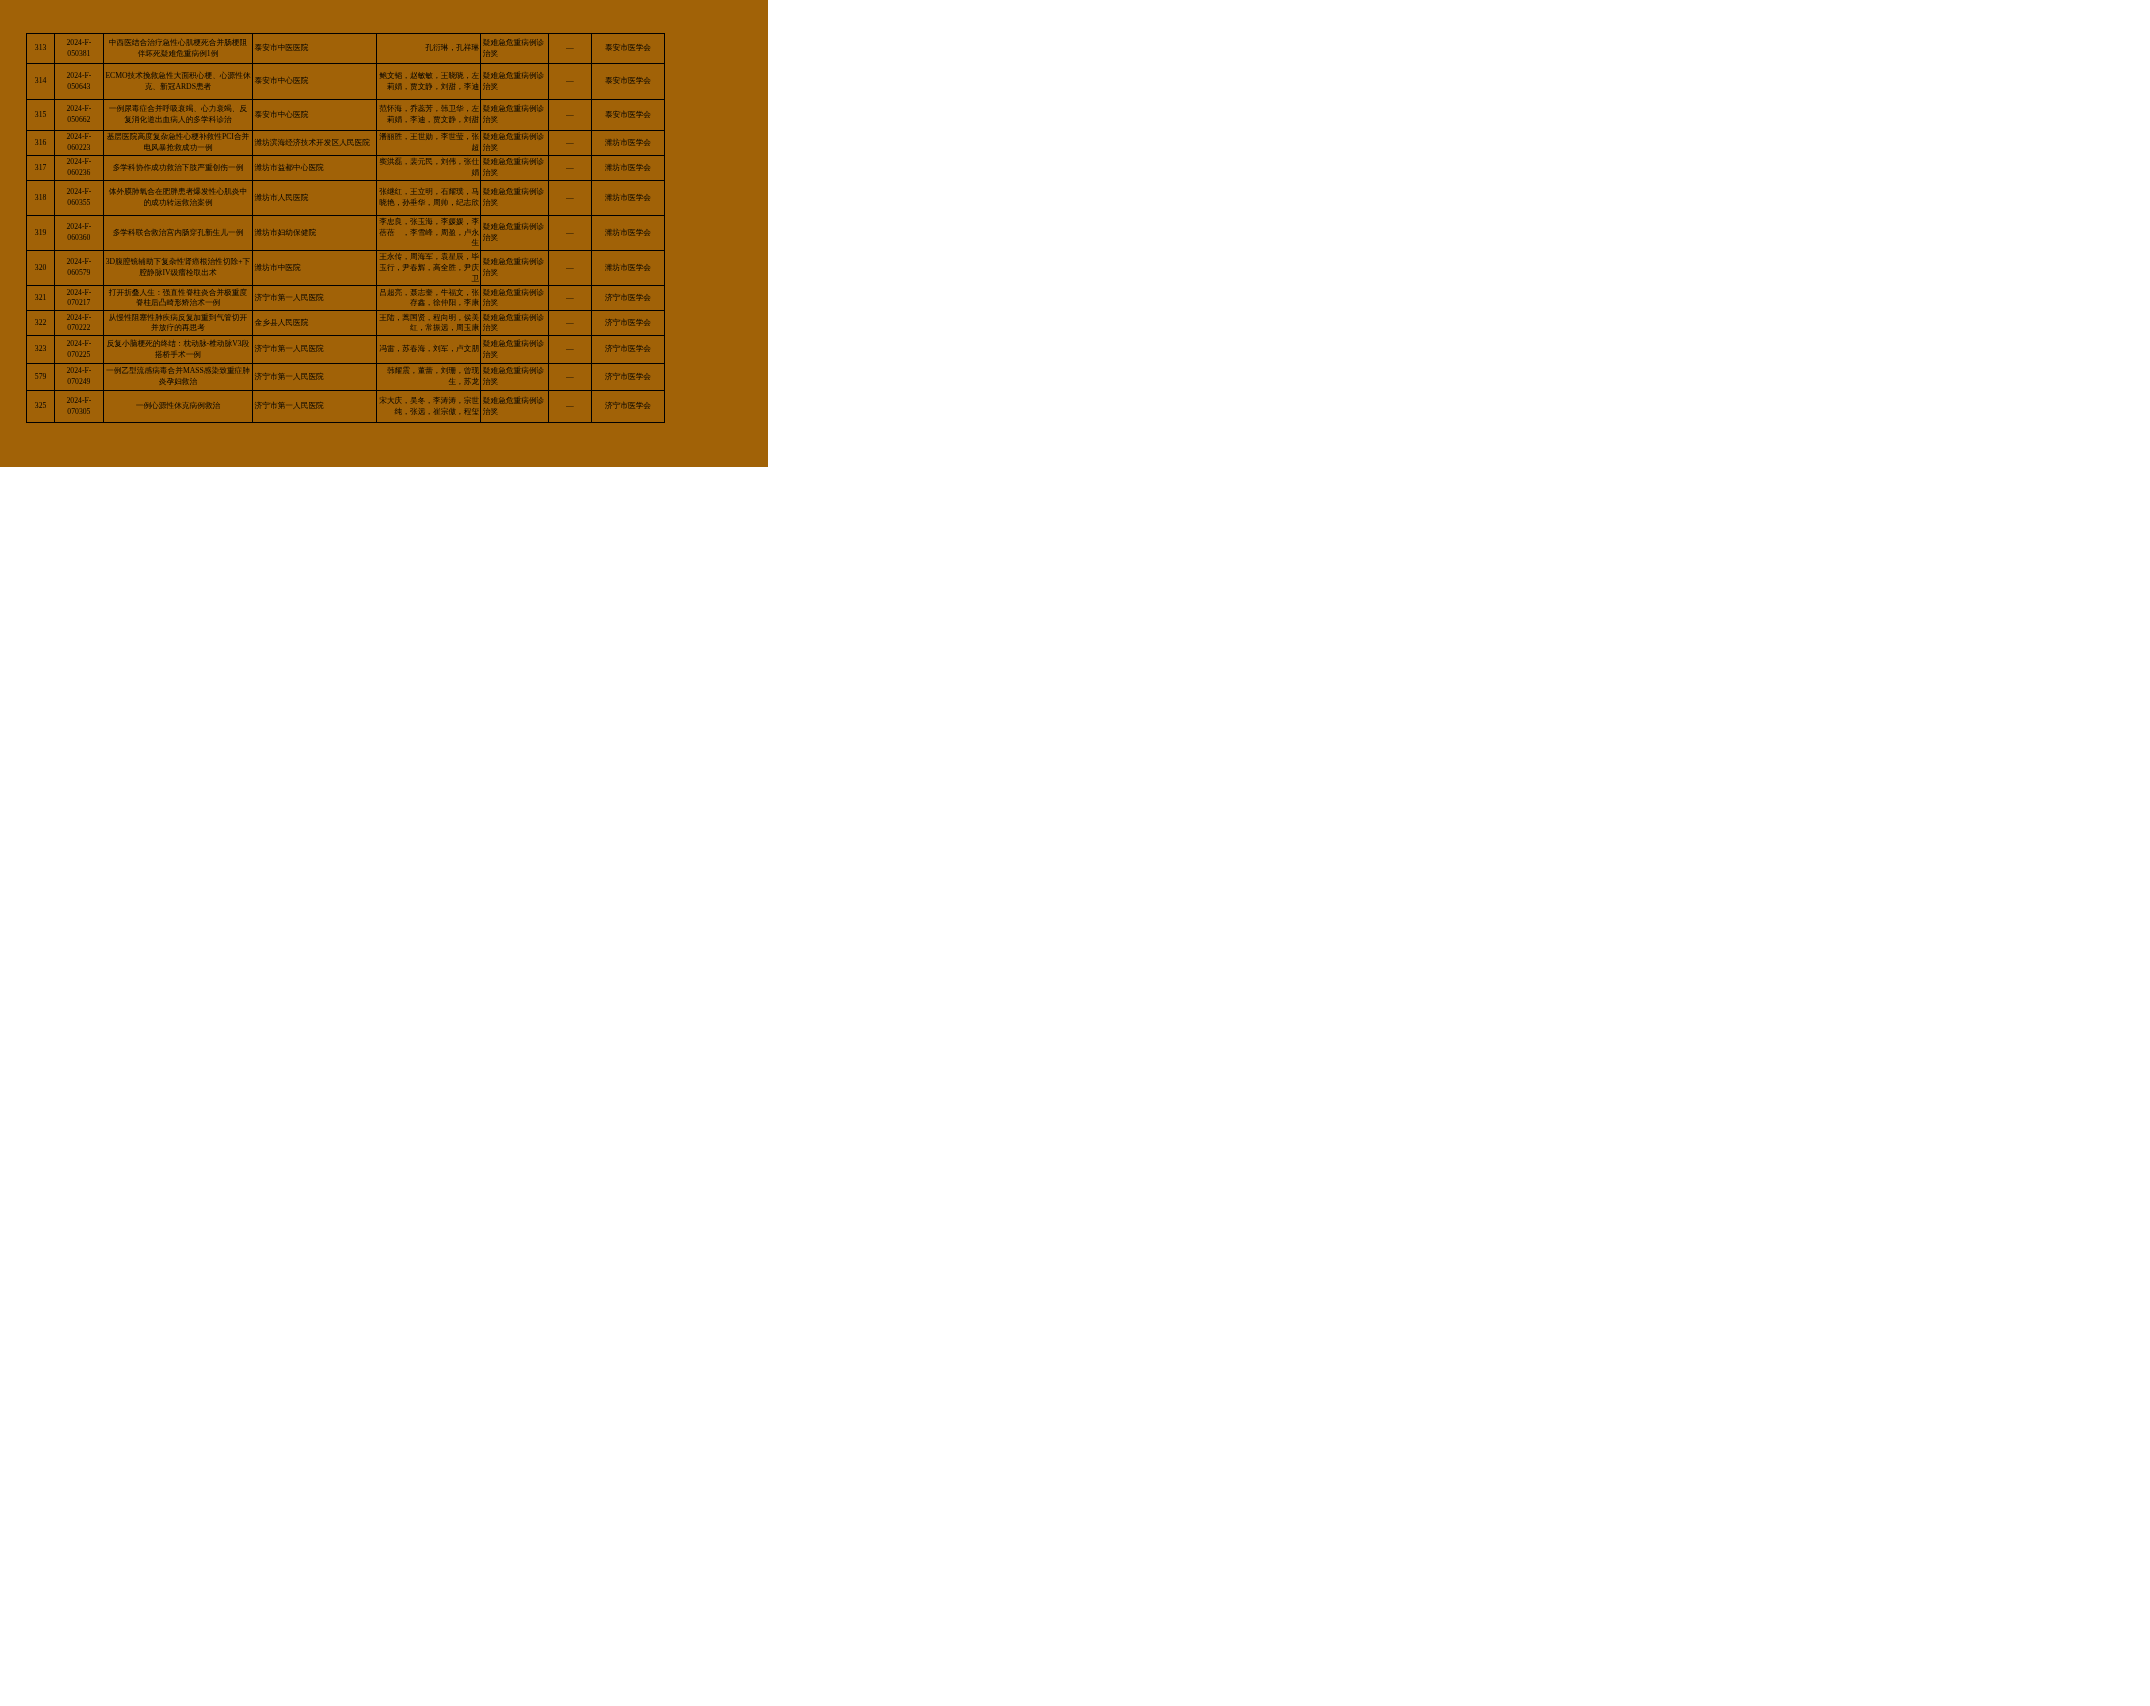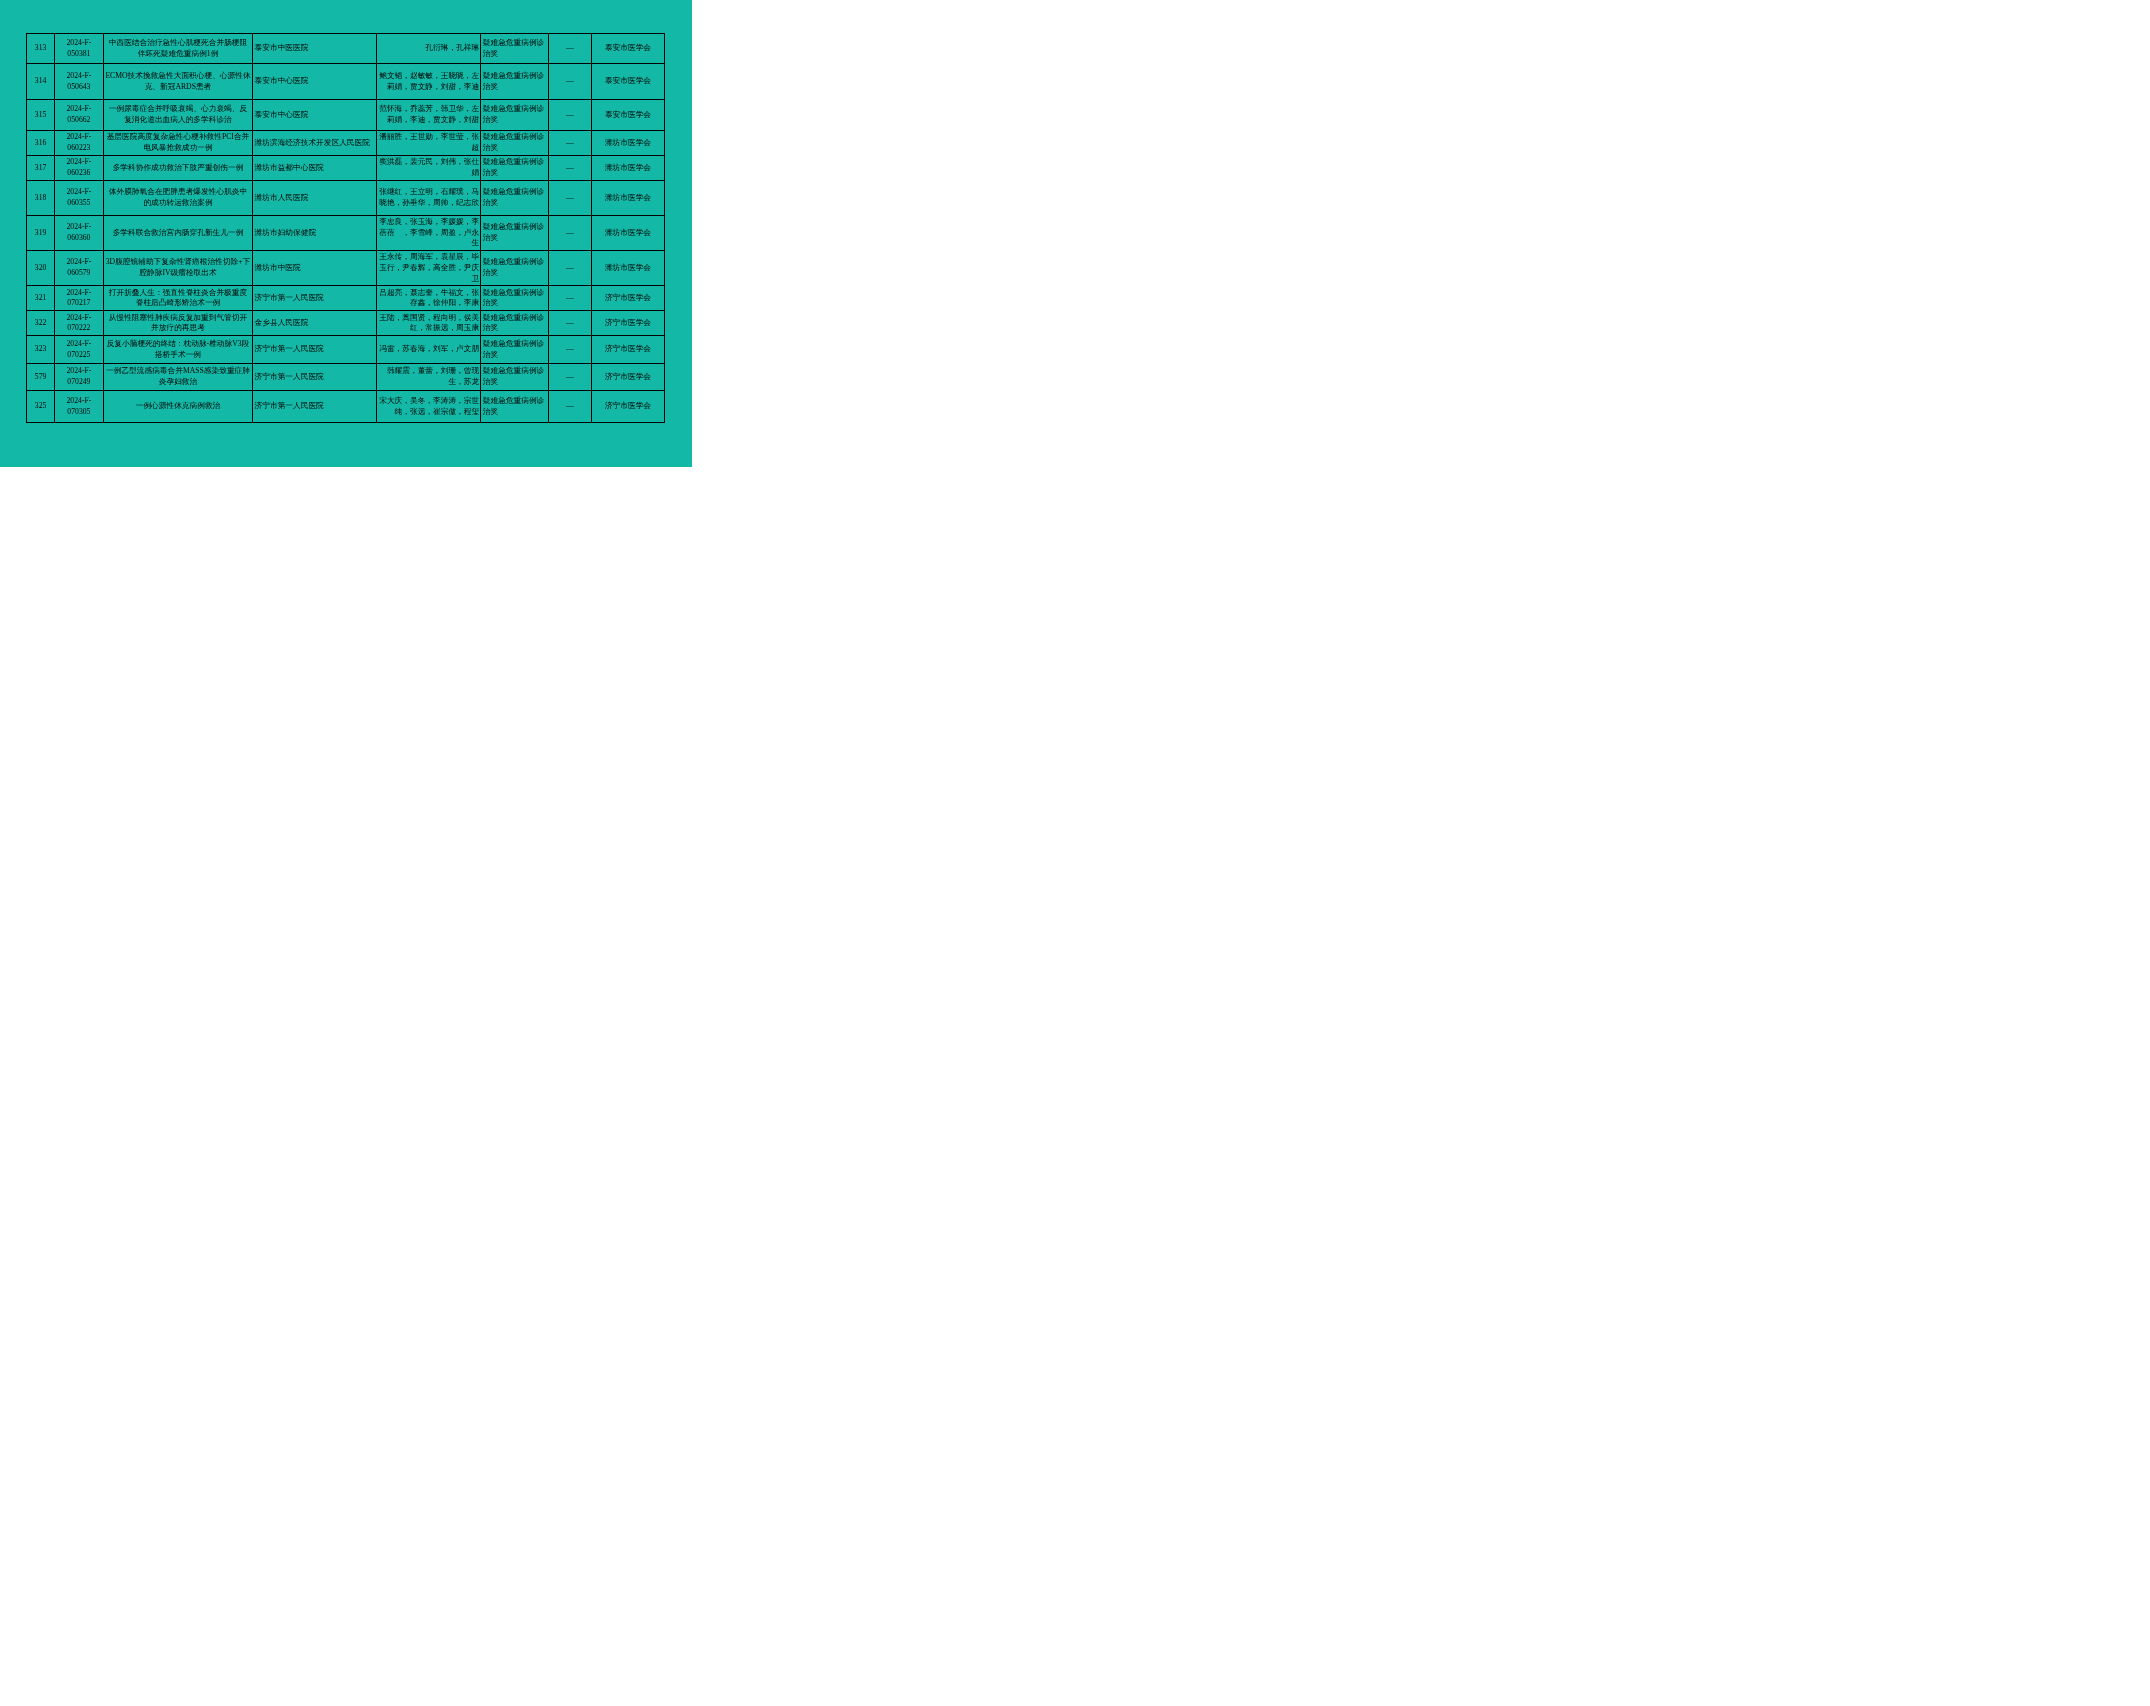--- a/index.html
+++ b/index.html
@@ -2,23 +2,23 @@
 <html style="font-size:6.9px"><head>
 <meta charset="utf-8">
 <style>
   html, body {
     margin: 0;
     padding: 0;
     background: #ffffff;
   }
   .page {
     position: relative;
-    width: 692px;
+    width: 768px;
     height: 467px;
-    background: #14b8a6;
+    background: #a16207;
     overflow: hidden;
     font-family: "Liberation Serif", "DejaVu Serif", serif;
     color: #000000;
   }
   table.award-table {
     position: absolute;
     left: 26px;
     top: 33px;
     border-collapse: collapse;
     table-layout: fixed;

